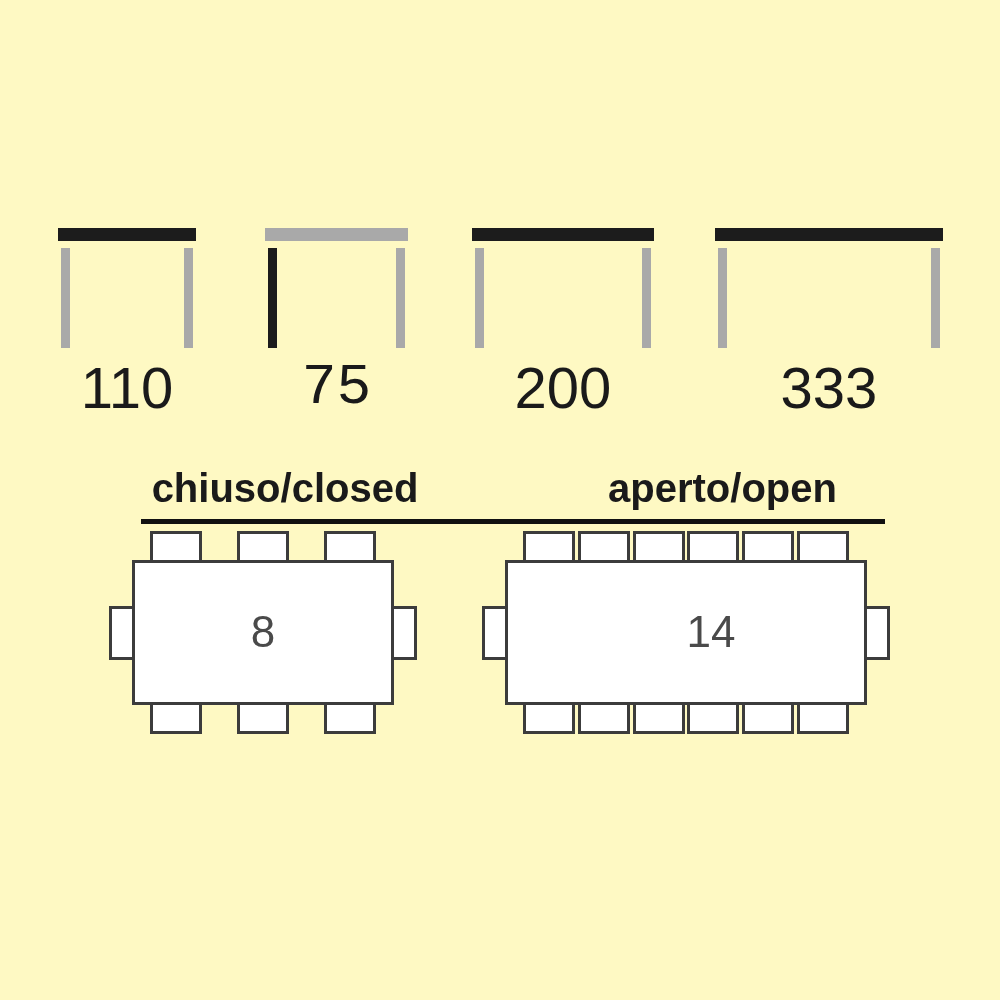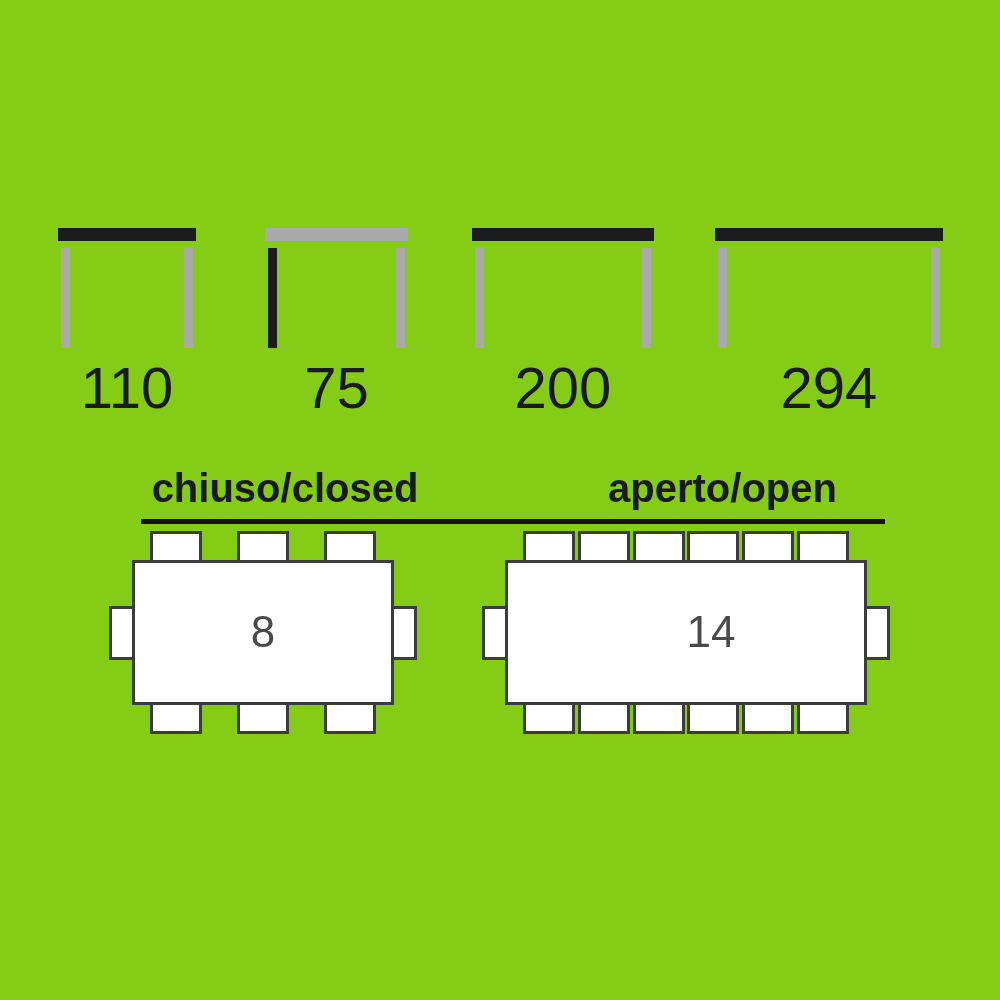--- a/index.html
+++ b/index.html
@@ -11,21 +11,21 @@
     width: 1000px;
     height: 1000px;
     font-family: "Liberation Sans", sans-serif;
     color: #1a1a1a;
     overflow: hidden;
   }
   #page {
     position: relative;
     width: 1000px;
     height: 1000px;
-    background: #84cc16;
+    background: #fef9c3;
   }
 
   
   .dim-icon {
     position: absolute;
   }
   .dim-top {
     position: absolute;
     left: 0;
     top: 0;
@@ -113,33 +113,33 @@
         <div class="dim-top"></div>
         <div class="dim-leg left"></div>
         <div class="dim-leg right"></div>
       </div>
       <div class="dim-value" style="left: 28px; width: 198px;">110</div>
       <div class="dim-icon" style="left: 265px; top: 228px; width: 143px; height: 133px;">
         <div class="dim-top gray"></div>
         <div class="dim-leg left dark"></div>
         <div class="dim-leg right"></div>
       </div>
-      <div class="dim-value" style="left: 235px; width: 203px;">75</div>
+      <div class="dim-value" style="left: 235px; width: 203px; font-family: Liberation Mono, monospace;">75</div>
       <div class="dim-icon" style="left: 472px; top: 228px; width: 182px; height: 133px;">
         <div class="dim-top"></div>
         <div class="dim-leg left"></div>
         <div class="dim-leg right"></div>
       </div>
       <div class="dim-value" style="left: 442px; width: 242px;">200</div>
       <div class="dim-icon" style="left: 715px; top: 228px; width: 228px; height: 133px;">
         <div class="dim-top"></div>
         <div class="dim-leg left"></div>
         <div class="dim-leg right"></div>
       </div>
-      <div class="dim-value" style="left: 685px; width: 288px;">294</div>
+      <div class="dim-value" style="left: 685px; width: 288px;">333</div>
     </div>
 
   <div id="captions">
       <div class="caption" style="left: 110px; width: 350px; text-align: center;">chiuso/closed</div>
       <div class="caption" style="left: 560px; width: 325px; text-align: center;">aperto/open</div>
     </div>
   <div class="divider"></div>
 
   <div id="plans">
       <div class="plan" style="left: 0px; top: 0px;">

